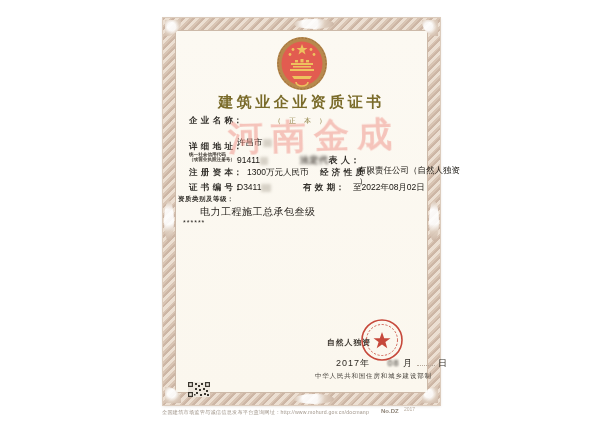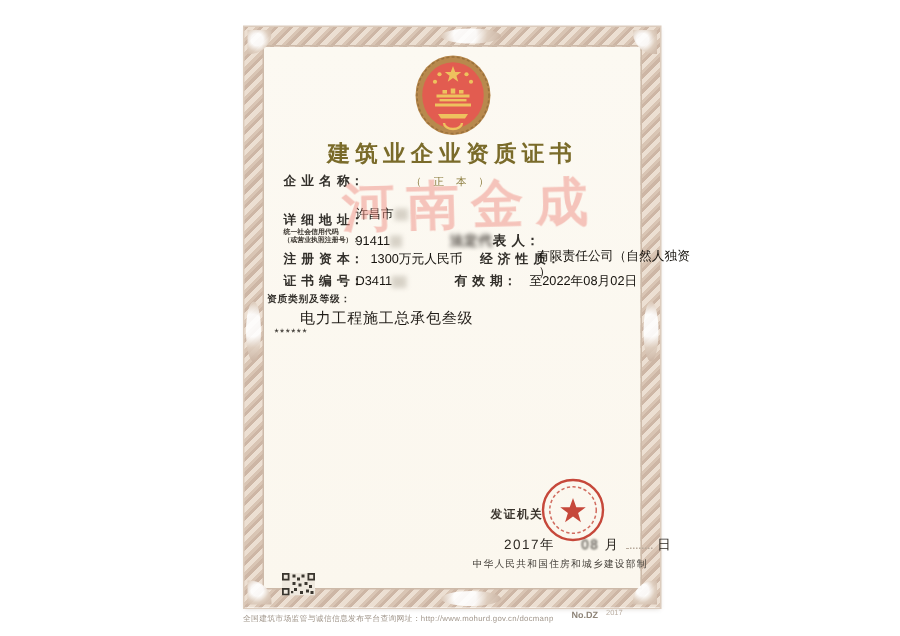--- a/index.html
+++ b/index.html
@@ -124,21 +124,21 @@
 
     <span class="abs lbl" style="left:13px; top:151px;">证 书 编 号：</span>
     <span class="abs val" style="left:61px; top:151px;"><span>D3411</span><span class="blurpatch" style="width:10px;"></span></span>
     <span class="abs lbl" style="left:127px; top:151px;">有  效  期：</span>
     <span class="abs val" style="left:177px; top:151px;">至2022年08月02日</span>
 
     <span class="abs lbl" style="left:2px; top:164px; font-size:6.5px;">资质类别及等级：</span>
     <span class="abs val" style="left:6px; top:174px; font-size:10px; letter-spacing:.5px; color:#211d18;padding-left:18px;">电力工程施工总承包叁级</span>
     <span class="abs stars" style="left:7px; top:188px;">******</span>
 
-    <span class="abs issuer">发证机关</span>
+    <span class="abs issuer">自然人独资</span>
 
     <svg class="abs seal" viewBox="0 0 44 44">
       <circle cx="22" cy="22" r="20" fill="none" stroke="#c23a2c" stroke-width="1.6"></circle>
       <circle cx="22" cy="22" r="15.5" fill="none" stroke="#c23a2c" stroke-width="1" stroke-dasharray="2.2 1.6" opacity=".8"></circle>
       <polygon points="22,14 24.2,20.2 30.5,20.2 25.4,24 27.3,30.2 22,26.4 16.7,30.2 18.6,24 13.5,20.2 19.8,20.2" fill="#c23a2c"></polygon>
     </svg>
 
     <span class="abs dateline"><span>2017</span><span>年</span> <span style="filter:blur(.8px);padding-left:14px;">08</span> <span>月</span> <span class="gap"></span> <span>日</span></span>
 
     <span class="abs ministry">中华人民共和国住房和城乡建设部制</span>

